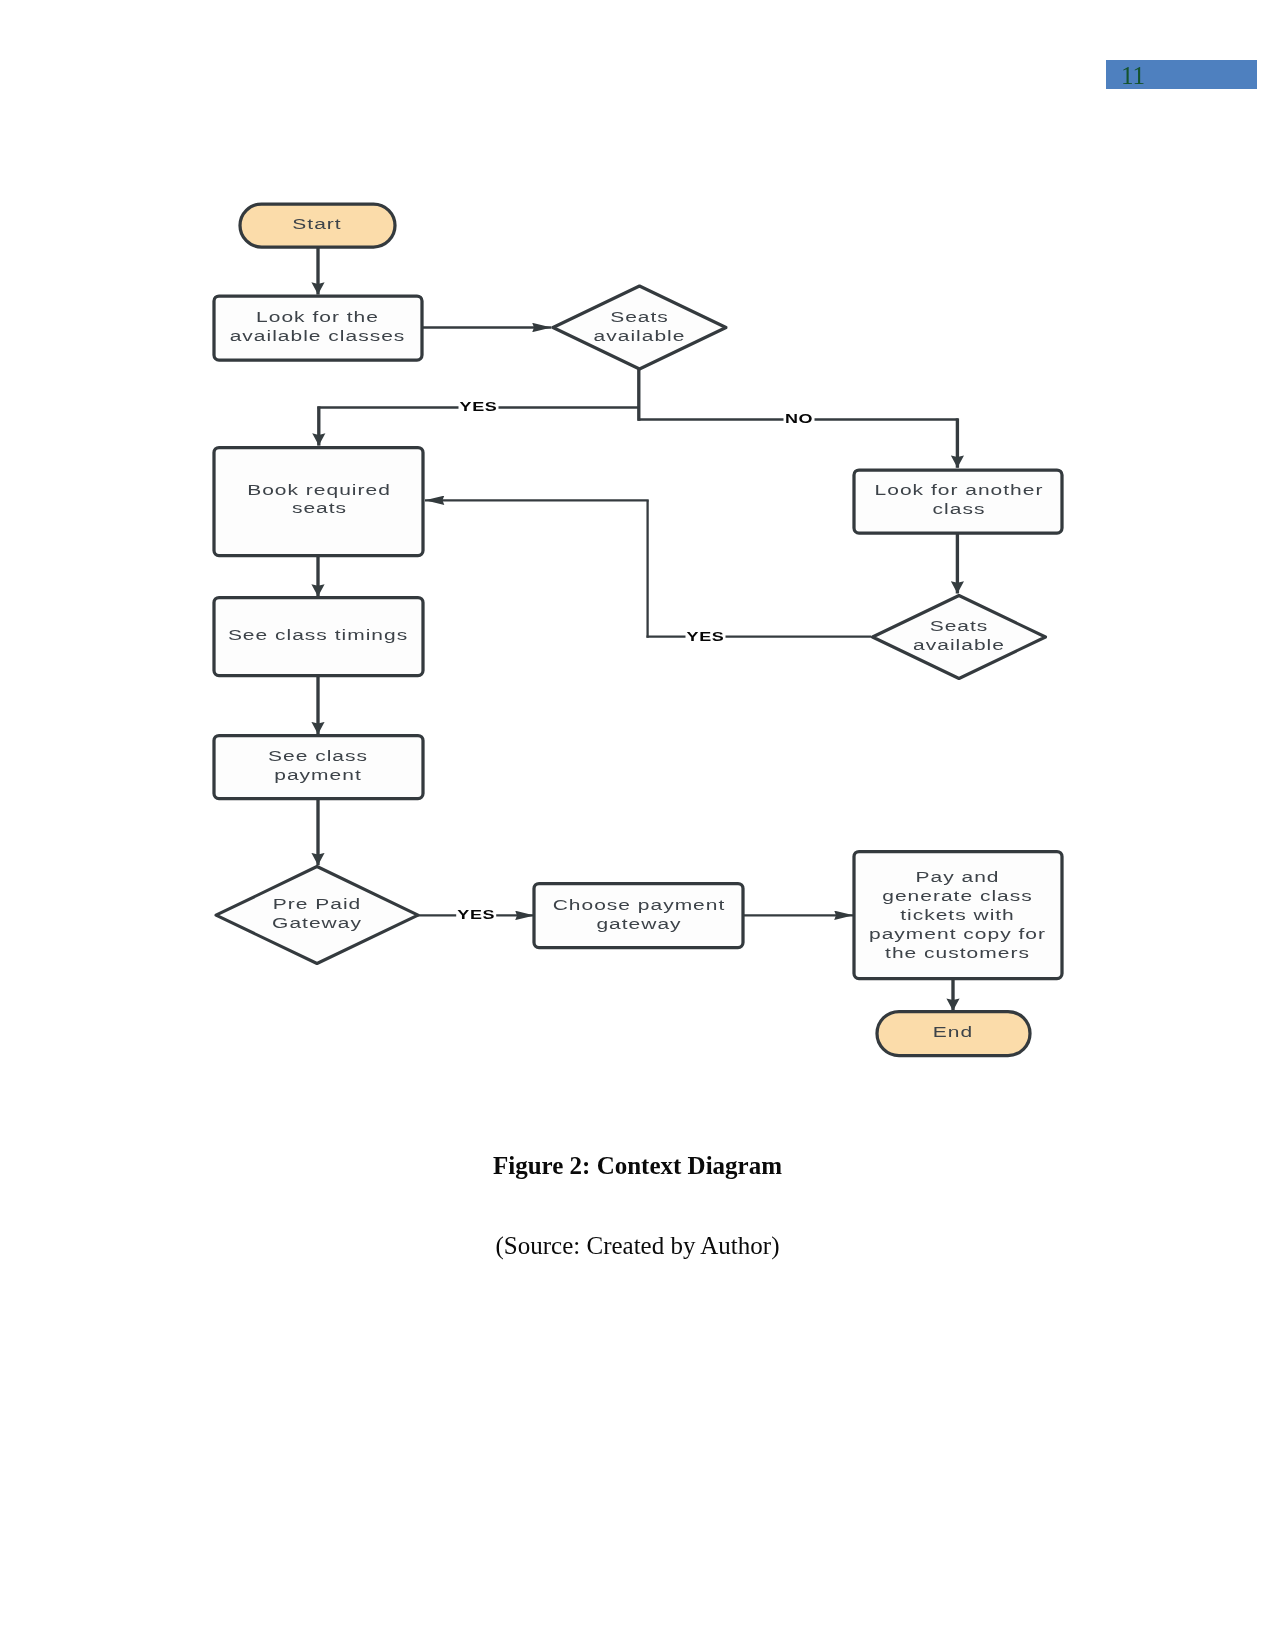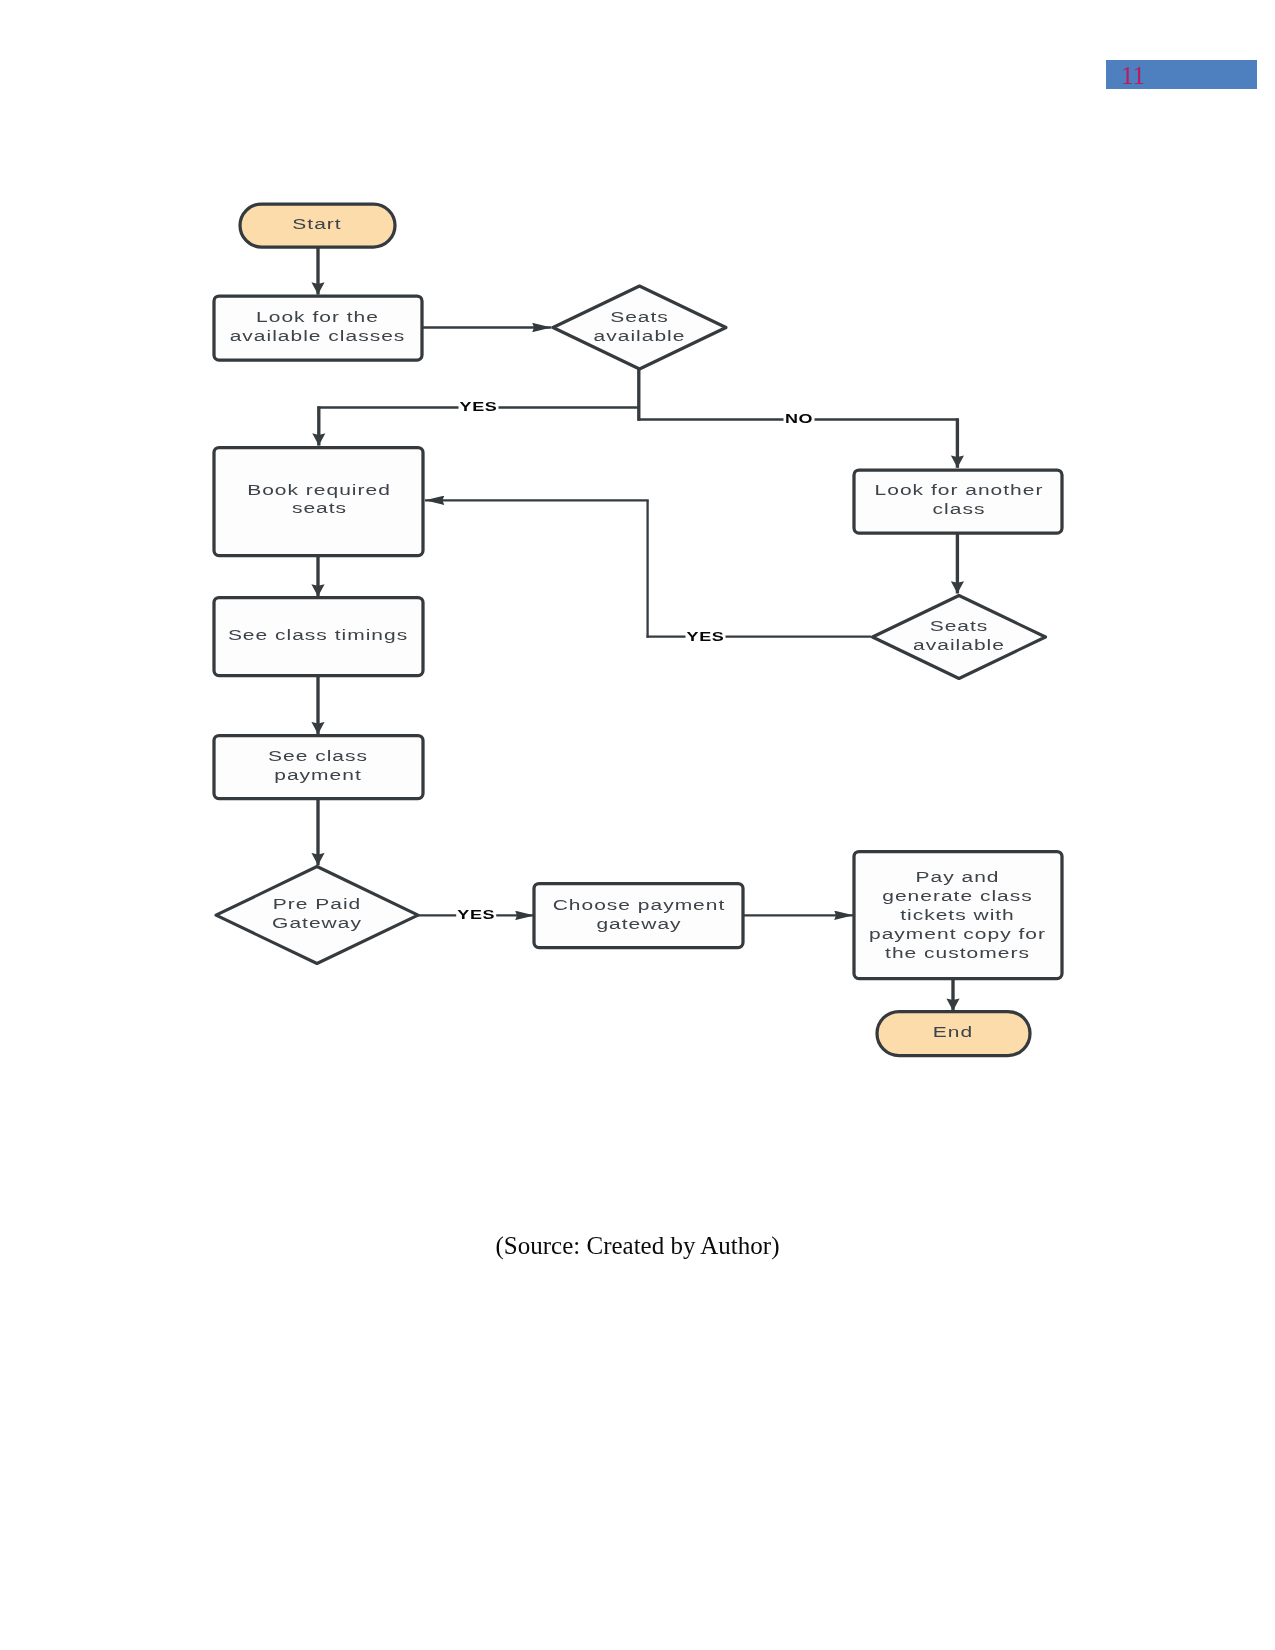--- a/index.html
+++ b/index.html
@@ -6,21 +6,21 @@
   body {
     width:1275px; height:1650px;
     background:#ffffff;
     font-family:"Liberation Serif", serif;
     position:relative;
     overflow:hidden;
   }
   .page { position:absolute; inset:0; }
   #doc-header { position:absolute; left:184px; top:62px; font-size:25px; color:#0b0b0b; white-space:nowrap; letter-spacing:0.13px; }
   #page-number-box { position:absolute; left:1106px; top:60px; width:151px; height:29px; background:#4e80bf; }
-  #page-number-text { position:absolute; left:1121px; top:62px; font-size:25px; color:#be185d;font-family:Liberation Serif, serif; }
+  #page-number-text { position:absolute; left:1121px; top:62px; font-size:25px; color:#14532d;font-family:Liberation Serif, serif; }
   #flow-svg { position:absolute; left:0; top:0; }
   .nlbl { font-family:"Liberation Sans", sans-serif; font-size:21px; fill:#3d4349; text-anchor:middle; letter-spacing:1.0px; }
   .elbl { font-family:"Liberation Sans", sans-serif; font-size:18px; font-weight:bold; fill:#060606; text-anchor:middle; letter-spacing:0.6px; }
   .elbl-bg { fill:#ffffff; stroke:none; }
   #figure-caption { position:absolute; left:0; top:1152px; width:1275px; text-align:center; font-size:25px; font-weight:bold; color:#0a0a0a; }
   #figure-source { position:absolute; left:0; top:1232px; width:1275px; text-align:center; font-size:25px; color:#0a0a0a; }
 </style>
 </head>
 <body>
 
@@ -157,14 +157,15 @@
         <rect class="elbl-bg" x="-20" y="-9" width="40" height="12"></rect>
         <text class="elbl" x="0" y="0">YES</text>
       </g>
       <g transform="translate(476.2,919.4) scale(1,0.73)">
         <rect class="elbl-bg" x="-20" y="-9" width="40" height="12"></rect>
         <text class="elbl" x="0" y="0">YES</text>
       </g>
     </g>
   </svg>
 
+  <div id="figure-caption">Figure 2: Context Diagram</div>
   <div id="figure-source">(Source: Created by Author)</div>
 </div>
 
 </body></html>

